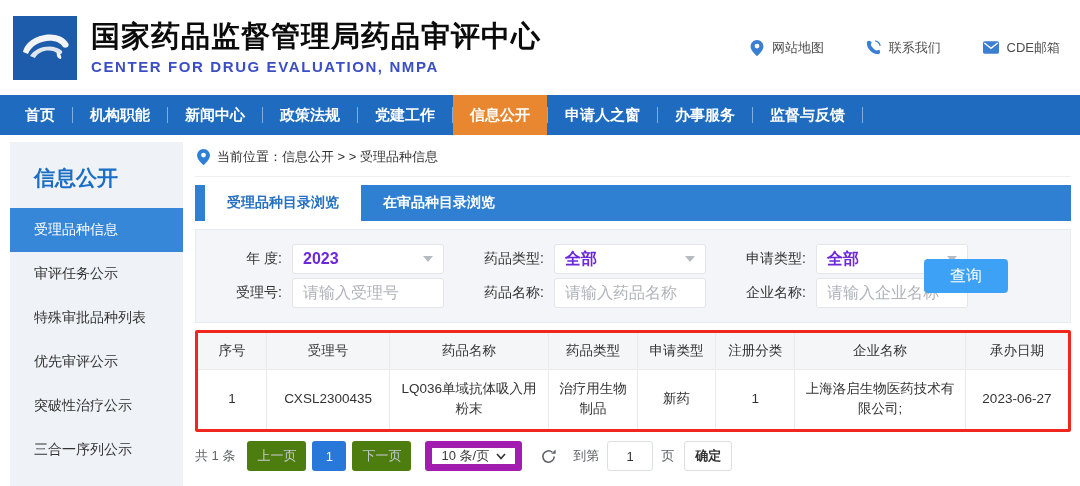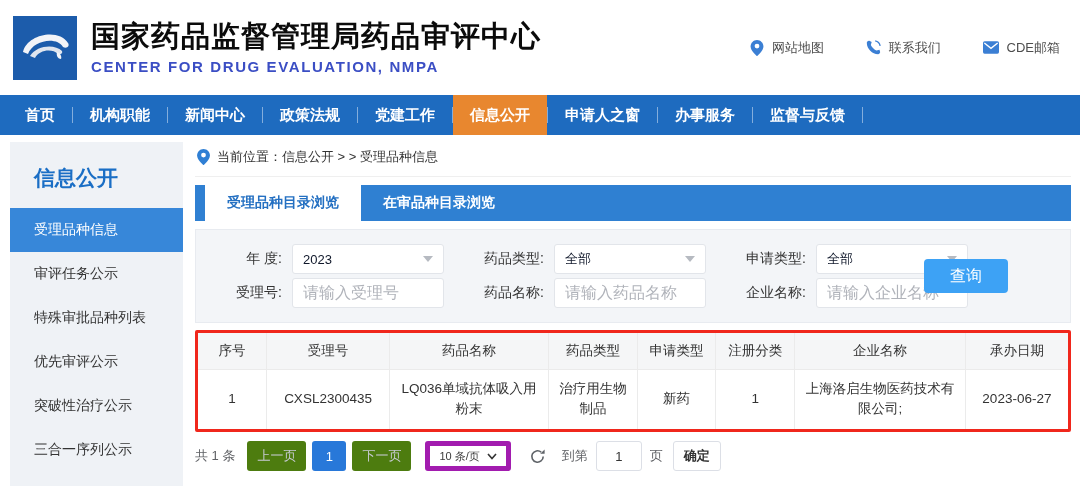--- a/index.html
+++ b/index.html
@@ -46,21 +46,21 @@
   .tab { display:flex; align-items:center; padding:0 22px; color:#fff; font-size:14px; font-weight:bold; cursor:pointer; }
   .tab.active { background:#fff; color:#2470c2; margin-left:10px; }
 
   
   .filters { margin-top:8px; background:#f3f5f8; border:1px solid #e8ebf0; padding:10px 14px; position:relative; }
   .f-row { display:flex; align-items:center; height:30px; margin:4px 0; }
   .f-label { width:72px; text-align:right; font-size:14px; color:#333; margin-right:10px; white-space:nowrap; }
   .f-field { width:152px; height:30px; background:#fff; border:1px solid #e2e5ea; border-radius:3px;
     display:flex; align-items:center; padding:0 10px; margin-right:28px; }
   .f-select { justify-content:space-between; cursor:pointer; }
-  .f-select span { font-size:13px; color:#0f172a; }
+  .f-select span { font-size:16px; color:#6d28d9;font-weight:bold; }
   .caret { width:0; height:0; border-left:5px solid transparent; border-right:5px solid transparent;
     border-top:6px solid #b6bac1; }
   .f-field input { border:none; outline:none; width:100%; font-size:16px; color:#333; background:transparent; }
   .f-field input::placeholder { color:#b0b3ba; }
   .query-btn { position:absolute; right:62px; top:50%; transform:translateY(-50%); width:84px; height:34px;
     background:#3da2f5; color:#fff; border:none; border-radius:4px; font-size:16px; cursor:pointer; }
 
   
   .table-wrap { margin-top:7px; border:3px solid #f0271c; border-radius:2px; background:#fff; }
   table { width:100%; border-collapse:collapse; }
@@ -70,22 +70,22 @@
     padding:4px 8px; line-height:1.5; }
   td:first-child { border-left:none; } td:last-child { border-right:none; }
 
   
   .pager { display:flex; align-items:center; margin-top:9px; font-size:13px; color:#606266; }
   .pg-total { margin-right:12px; }
   .pg-btn { height:30px; min-width:58px; padding:0 10px; display:flex; align-items:center; justify-content:center;
     background:#4d7c0f; color:#c6cad1; border-radius:3px; font-size:13px; cursor:default; }
   .pg-num { height:30px; min-width:34px; background:#2878d9; color:#fff; border-radius:3px; margin:0 6px;
     display:flex; align-items:center; justify-content:center; font-size:13px; cursor:pointer; }
-  .pg-size { height:30px; border:5px solid #a21caf; border-radius:3px; background:#fff; margin-left:14px;
-    display:flex; align-items:center; gap:7px; padding:0 9px; font-size:11px; color:#3a3a3a; cursor:pointer; }
+  .pg-size { height:30px; border:7px solid #a21caf; border-radius:3px; background:#fff; margin-left:14px;
+    display:flex; align-items:center; gap:7px; padding:0 9px; font-size:13px; color:#3a3a3a; cursor:pointer; }
   .pg-refresh { margin-left:18px; cursor:pointer; display:flex; align-items:center; }
   .pg-goto-label { margin-left:16px; }
   .pg-input { width:46px; height:30px; border:1px solid #dcdfe6; border-radius:3px; margin:0 8px;
     text-align:center; font-size:13px; color:#333; outline:none; }
   .pg-unit { margin-right:10px; }
   .pg-ok { height:30px; width:48px; background:#fff; border:1px solid #dcdfe6; border-radius:3px;
     font-size:13px; color:#333; font-weight:bold; cursor:pointer; }
 </style>
 </head>
 <body>

